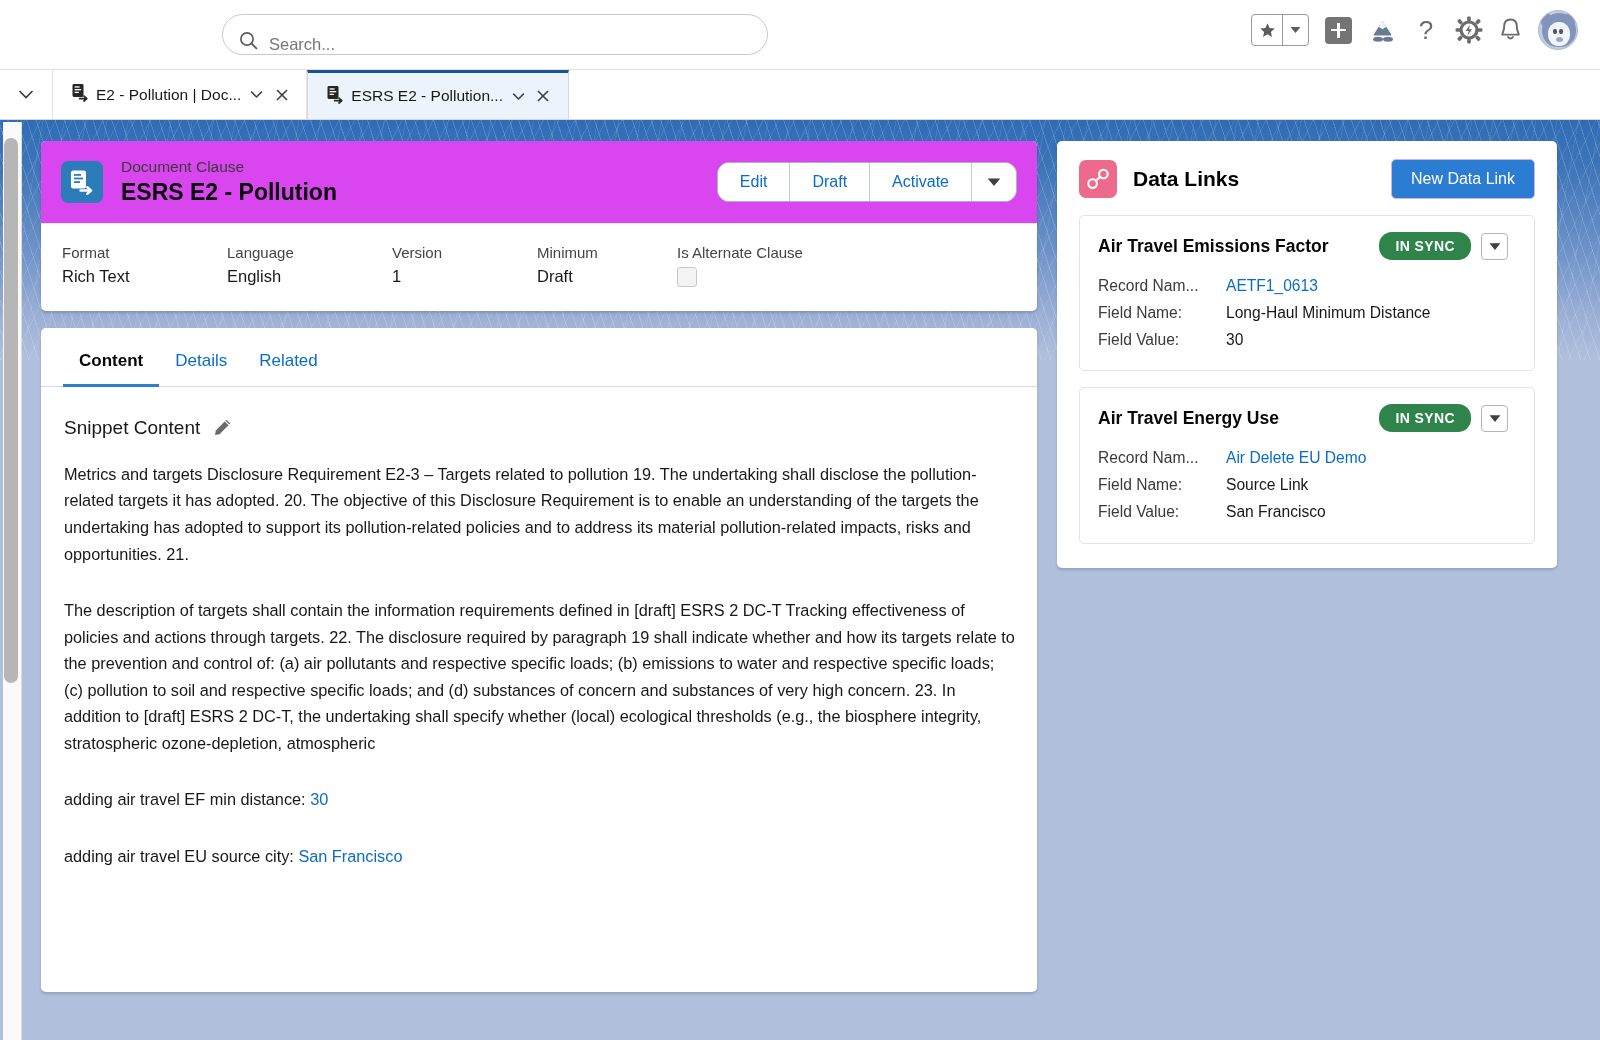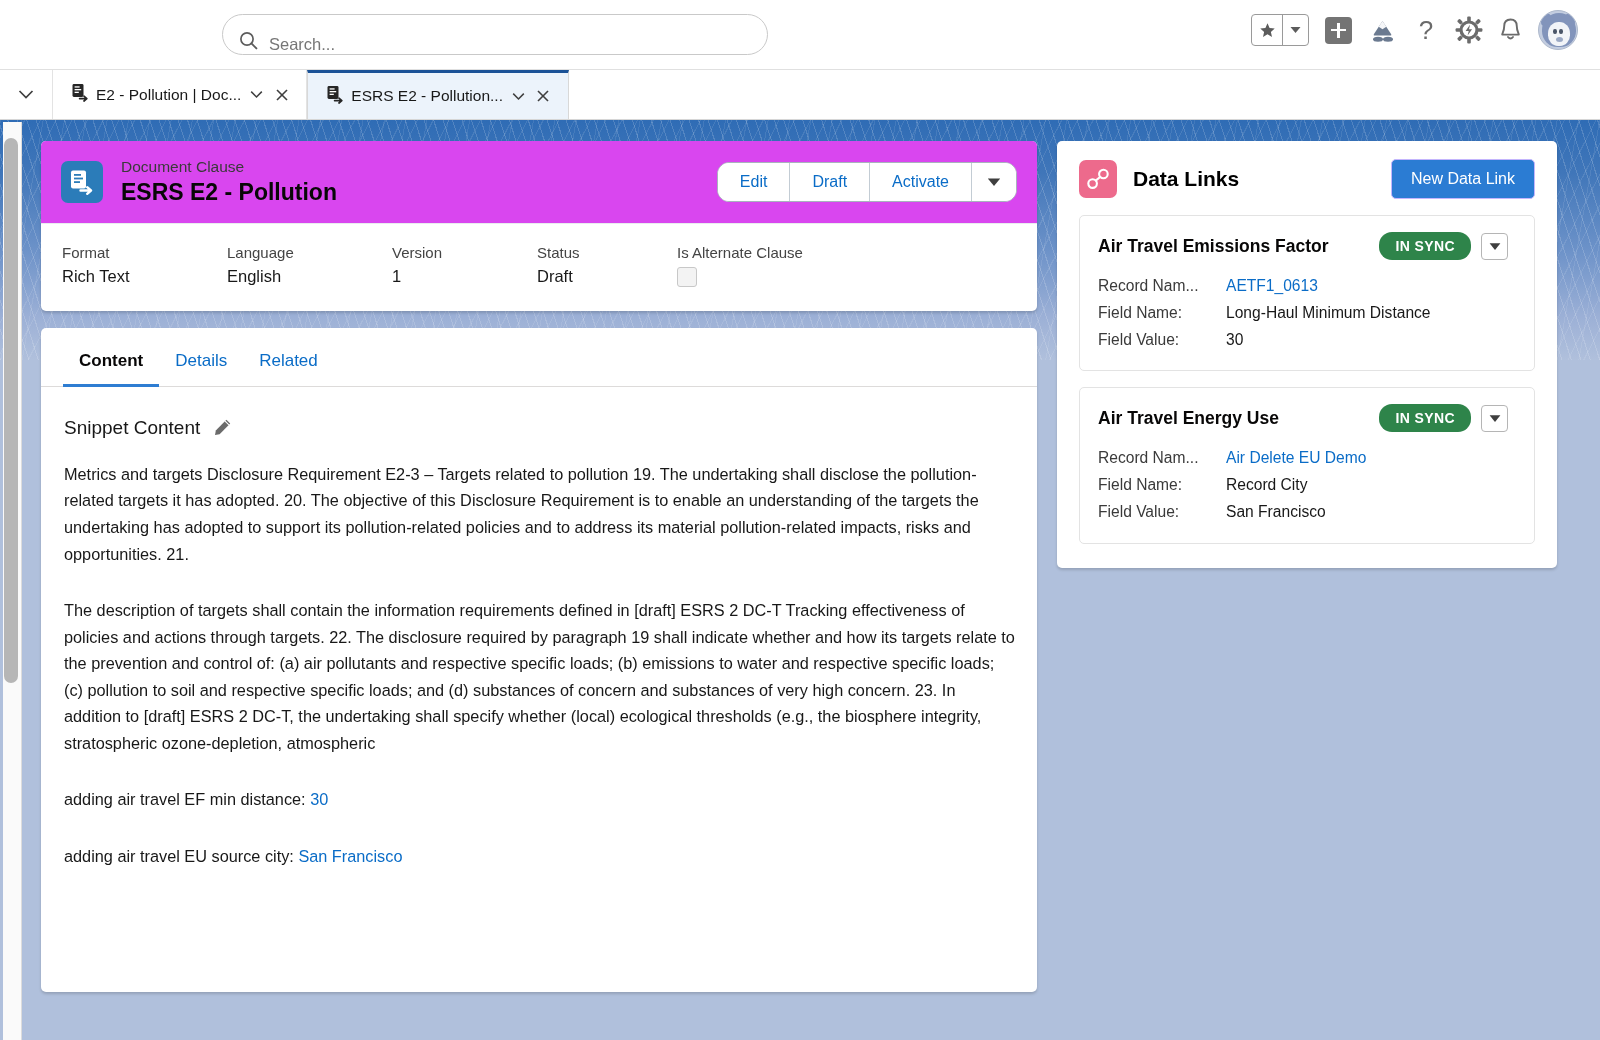--- a/index.html
+++ b/index.html
@@ -497,21 +497,21 @@
           </div>
           <div class="rh-field f0">
             <div class="rh-flabel">Language</div>
             <div class="rh-fvalue">English</div>
           </div>
           <div class="rh-field f2">
             <div class="rh-flabel">Version</div>
             <div class="rh-fvalue">1</div>
           </div>
           <div class="rh-field f3">
-            <div class="rh-flabel">Status</div>
+            <div class="rh-flabel">Minimum</div>
             <div class="rh-fvalue">Draft</div>
           </div>
           <div class="rh-field">
             <div class="rh-flabel">Is Alternate Clause</div>
             <div class="chk-box"></div>
           </div>
         </div>
       </div>
 
       <div class="content-card">
@@ -590,21 +590,21 @@
                 </svg>
             </div>
           </div>
           <div class="dl-rows">
             <div class="dl-row">
               <span class="k">Record Nam...</span>
               <span class="v link">Air Delete EU Demo</span>
             </div>
             <div class="dl-row">
               <span class="k">Field Name:</span>
-              <span class="v">Record City</span>
+              <span class="v">Source Link</span>
             </div>
             <div class="dl-row">
               <span class="k">Field Value:</span>
               <span class="v">San Francisco</span>
             </div>
           </div>
         </div>
       </div>
     </div>
 

